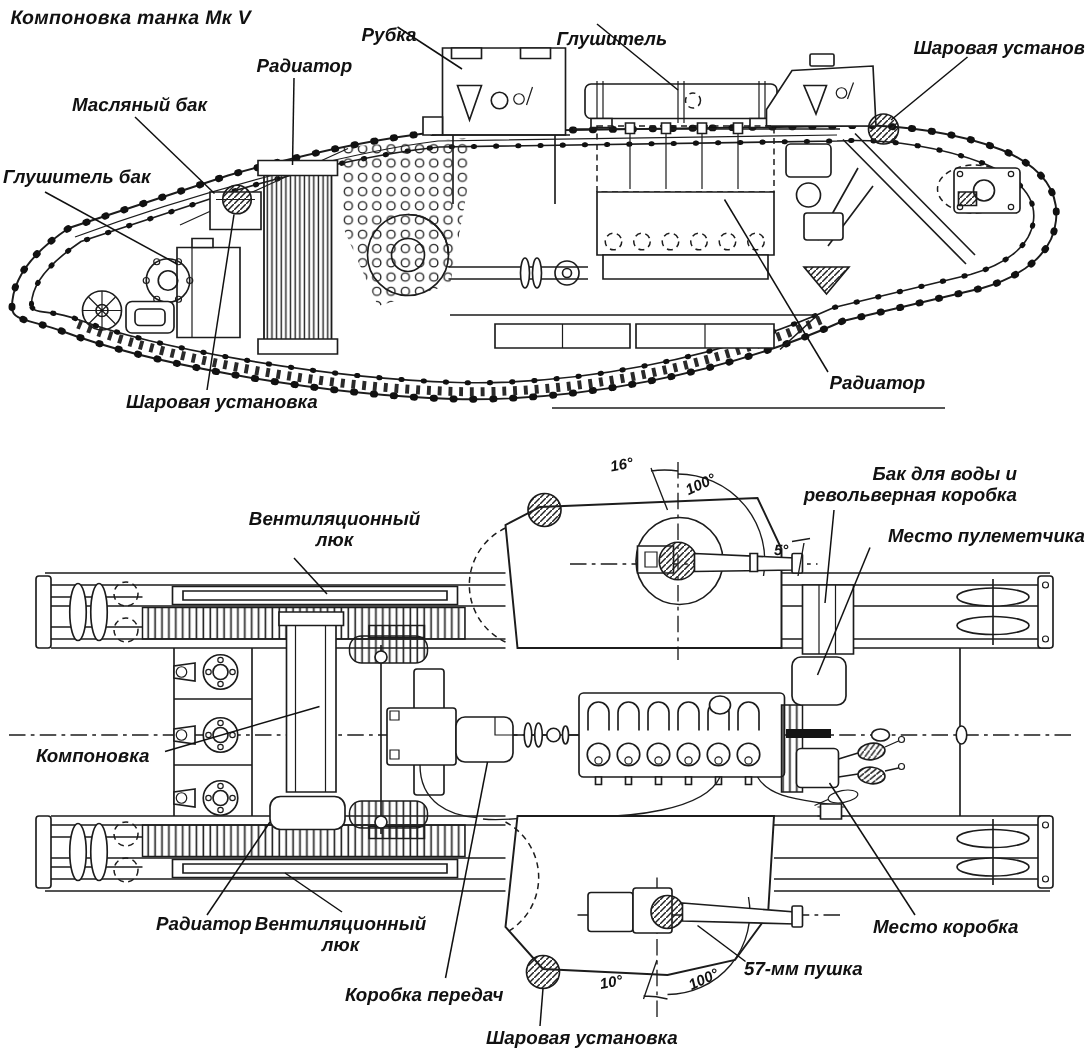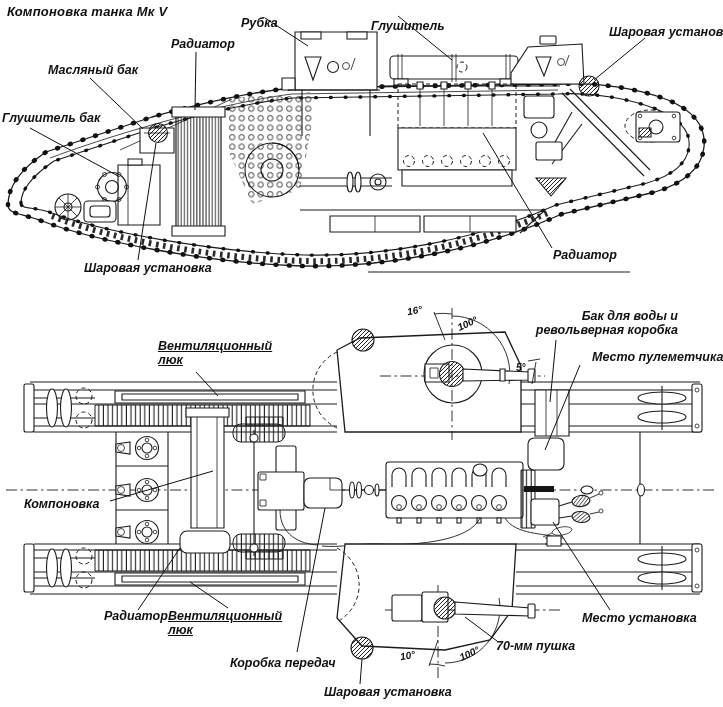--- a/index.html
+++ b/index.html
@@ -1,20 +1,20 @@
 <!DOCTYPE html>
 <html><head>
 <meta charset="utf-8">
 <style>
   html,body{margin:0;padding:0;background:#fff;}
   .stage{position:relative;width:723px;height:707px;background:#fff;overflow:hidden;
          font-family:"Liberation Sans",sans-serif;}
   .lbl{position:absolute;font:italic bold 12.5px "Liberation Sans",sans-serif;
        color:#111;white-space:nowrap;line-height:1.12;}
-  .wrap{white-space:normal;text-decoration:underline;}
+  .wrap{white-space:normal;text-align:center;}
   .wl{white-space:normal;text-align:right;}
   .title{font-size:13px;letter-spacing:.2px;}
   .ang{position:absolute;font:italic bold 10px "Liberation Sans",sans-serif;color:#111;white-space:nowrap;}
   svg{position:absolute;left:0;top:0;}
   svg *{vector-effect:non-scaling-stroke;}
   .ln{stroke:#1c1c1c;fill:none;stroke-width:1.1;}
   .ln2{stroke:#1c1c1c;fill:none;stroke-width:.8;}
   .w{stroke:#1c1c1c;fill:#fff;stroke-width:1.1;}
   .w2{stroke:#1c1c1c;fill:#fff;stroke-width:1.3;}
   .dk{fill:#141414;stroke:none;}
@@ -366,22 +366,22 @@
 <div class="lbl" style="left:84px;top:261px">Шаровая установка</div>
 <div class="lbl" style="left:553px;top:248px">Радиатор</div>
 
 <div class="lbl wrap" style="left:158px;top:339px;width:130px">Вентиляционный люк</div>
 <div class="lbl wl" style="left:503px;top:309px;width:175px">Бак для воды и револьверная коробка</div>
 <div class="lbl" style="left:592px;top:350px">Место пулеметчика</div>
 <div class="lbl" style="left:24px;top:497px">Компоновка</div>
 <div class="lbl" style="left:104px;top:609px">Радиатор</div>
 <div class="lbl wrap" style="left:168px;top:609px;width:118px">Вентиляционный люк</div>
 <div class="lbl" style="left:230px;top:656px">Коробка передач</div>
-<div class="lbl" style="left:582px;top:611px">Место установка</div>
-<div class="lbl" style="left:496px;top:639px">70-мм пушка</div>
+<div class="lbl" style="left:582px;top:611px">Место коробка</div>
+<div class="lbl" style="left:496px;top:639px">57-мм пушка</div>
 <div class="lbl" style="left:324px;top:685px">Шаровая установка</div>
 
 <div class="ang" style="left:407px;top:305px;transform:rotate(-10deg)">16°</div>
 <div class="ang" style="left:457px;top:318px;transform:rotate(-25deg)">100°</div>
 <div class="ang" style="left:516px;top:362px">5°</div>
 <div class="ang" style="left:400px;top:650px;transform:rotate(-10deg)">10°</div>
 <div class="ang" style="left:459px;top:648px;transform:rotate(-25deg)">100°</div>
 
 </div>
 

